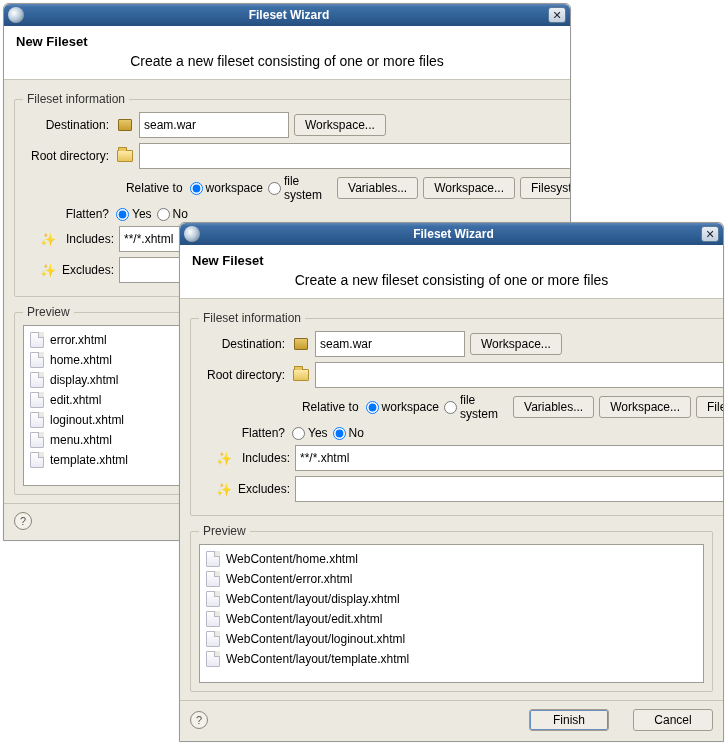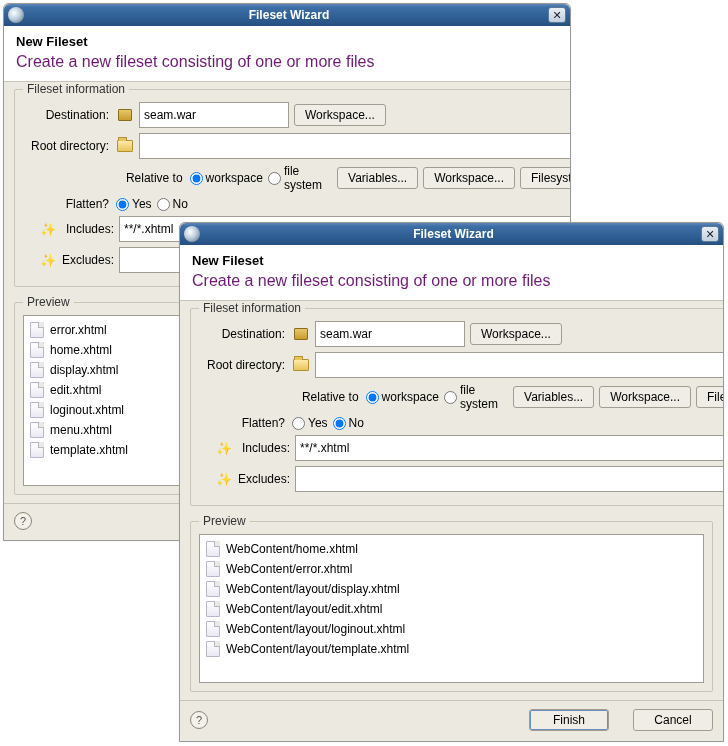--- a/index.html
+++ b/index.html
@@ -61,25 +61,26 @@
     background: #fff;
     border-bottom: 1px solid #c8c4b8;
     padding: 8px 12px 10px;
   }
   .header-area h1 {
     margin: 0 0 4px 0;
     font-size: 13px;
     font-weight: bold;
   }
   .header-area .subtitle {
-    font-size: 16px;
-    color: #701a75;
+    font-size: 14px;
+    color: #000000;
+    text-align: center;
   }
   .body-area {
-    padding: 0 10px 0 10px;
+    padding: 12px 10px 0 10px;
     flex: 1;
     display: flex;
     flex-direction: column;
     overflow: hidden;
   }
   fieldset.group {
     border: 1px solid #c8c4b8;
     border-radius: 2px;
     margin: 0 0 8px 0;
     padding: 6px 8px 8px 8px;

